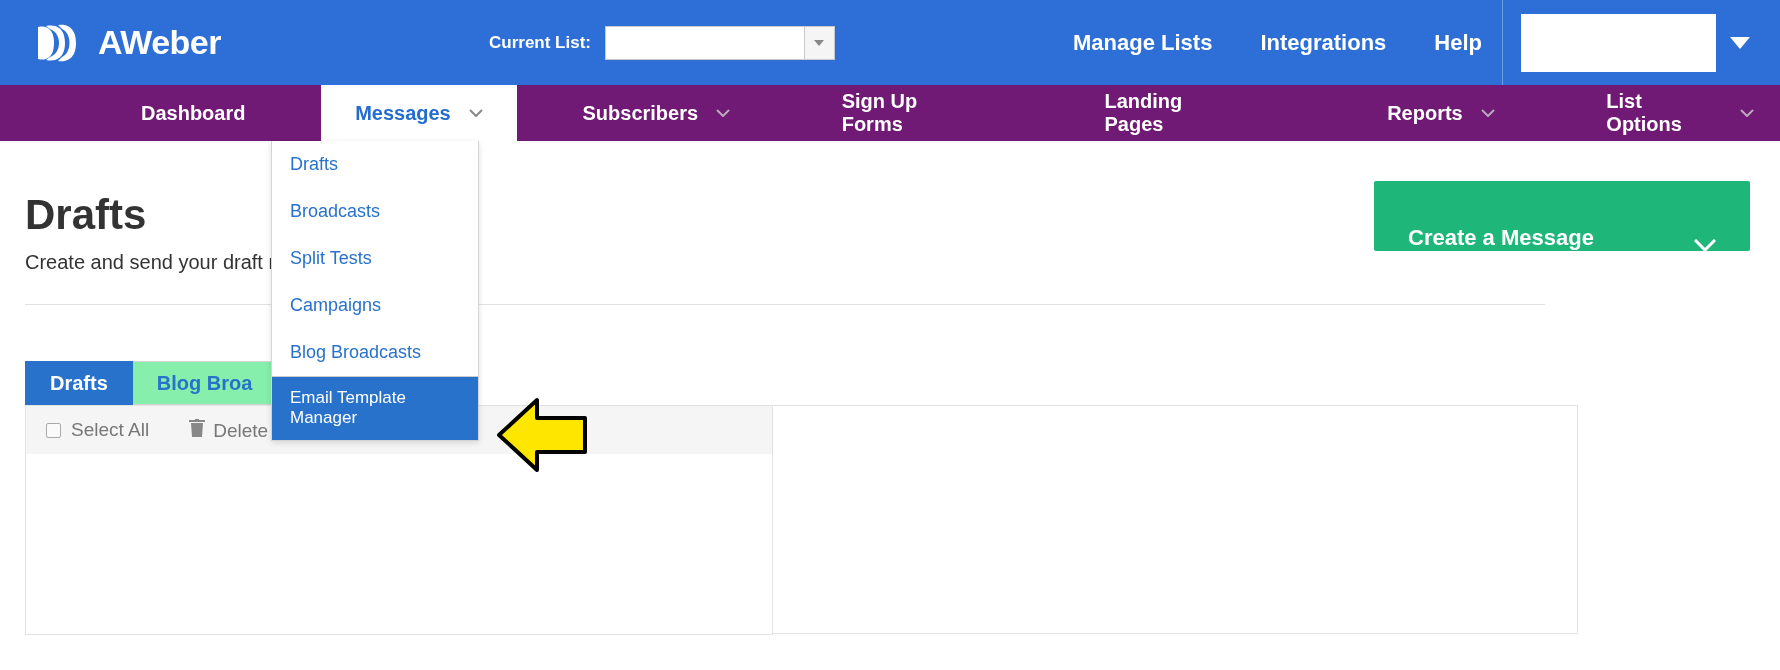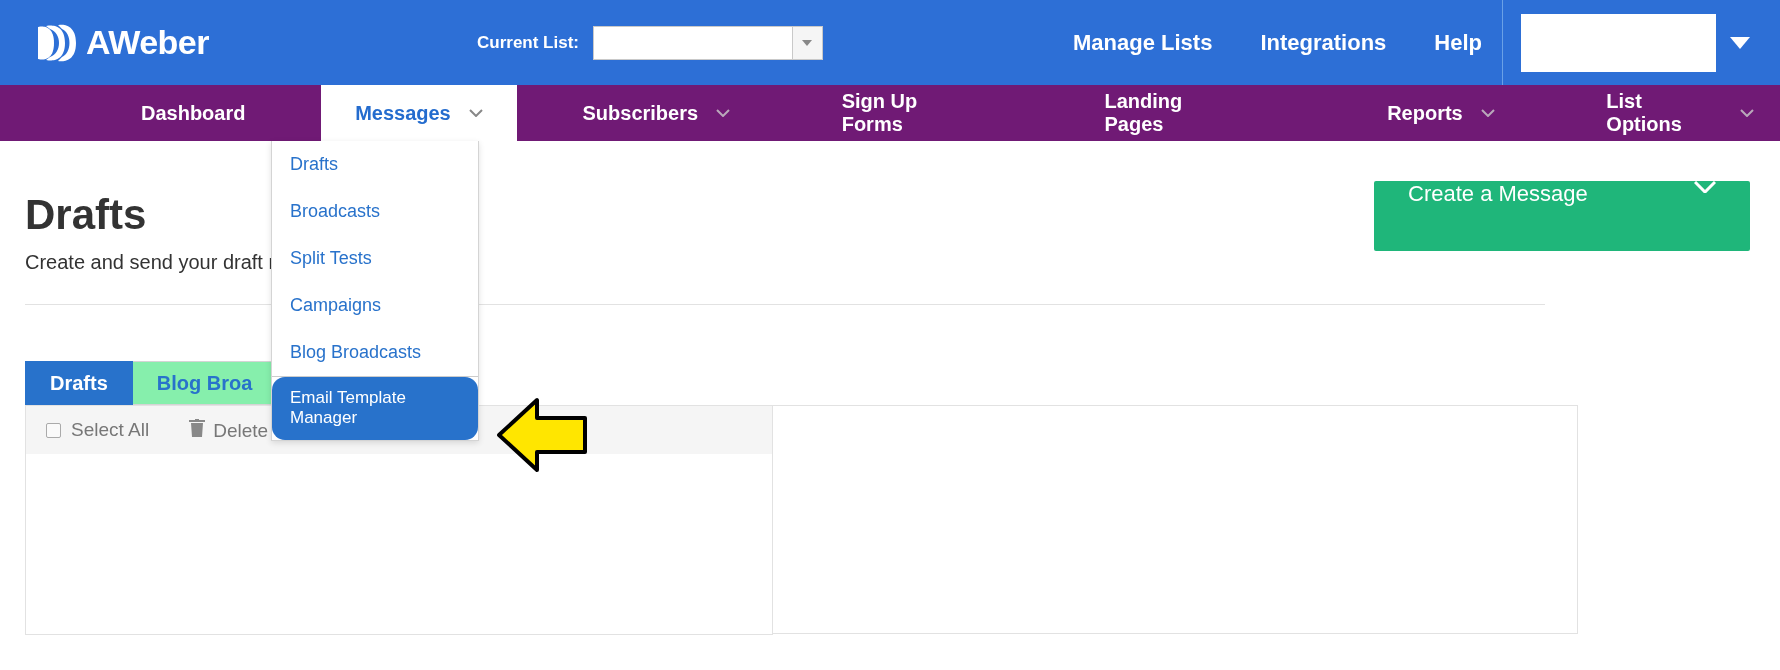--- a/index.html
+++ b/index.html
@@ -1,20 +1,20 @@
 <!DOCTYPE html>
 <html><head>
 <meta charset="utf-8">
 <style>
 * { box-sizing: border-box; margin: 0; padding: 0; }
 body { font-family: -apple-system, BlinkMacSystemFont, "Segoe UI", Helvetica, Arial, sans-serif; width: 1780px; height: 670px; background: #fff; position: relative; overflow: hidden; }
 
 
 .topbar { background: #2d6fd6; height: 85px; display: flex; align-items: center; padding: 0 30px 0 32px; color: #fff; position: relative; }
-.logo { display: flex; align-items: center; gap: 8px; text-align: center; }
+.logo { display: flex; align-items: center; gap: 20px; text-align: center; }
 .logo-text { font-size: 34px; font-weight: 700; letter-spacing: -0.5px; }
 .current-list-wrap { display: flex; align-items: center; margin-left: 268px; gap: 14px; }
 .current-list-label { font-size: 17px; font-weight: 700; color: #fff; }
 .current-list-select { display: flex; }
 .current-list-input { width: 200px; height: 34px; background: #fff; border: 1px solid #c9c9c9; }
 .current-list-btn { width: 30px; height: 34px; background: #f5f5f5; border: 1px solid #c9c9c9; border-left: none; display: flex; align-items: center; justify-content: center; }
 .top-links { margin-left: auto; display: flex; align-items: center; gap: 48px; }
 .top-link { font-size: 22px; font-weight: 700; color: #fff; }
 .account-sep { width: 1px; height: 85px; background: #6aa1e6; margin-left: 20px; }
 .account-box { width: 195px; height: 58px; background: #fff; margin-left: 18px; }
@@ -27,31 +27,31 @@
 .nav-chevron { opacity: 0.8; }
 .nav-item.active .nav-chevron { color: #888; opacity: 1; }
 .nav-spacer-1 { width: 50px; }
 .nav-spacer-s { width: 40px; }
 
 
 .content { padding: 50px 20px 0 25px; position: relative; }
 .page-title { font-size: 42px; font-weight: 700; color: #333; }
 .page-sub { font-size: 20px; color: #333; margin-top: 12px; }
 .divider-line { border: none; border-top: 1px solid #e2e2e2; margin: 30px 0 0 0; width: 1520px; }
-.create-btn { position: absolute; right: 30px; top: 40px; background: #1fb67a; color: #fff; height: 70px; width: 376px; display: flex; align-items: flex-start; justify-content: space-between; padding: 0 34px 0 34px; font-size: 22px; font-weight: 400; border-radius: 2px; }
+.create-btn { position: absolute; right: 30px; top: 40px; background: #1fb67a; color: #fff; height: 70px; width: 376px; display: flex; align-items: flex-end; justify-content: space-between; padding: 0 34px 0 34px; font-size: 22px; font-weight: 700; border-radius: 2px; }
 .tabs { display: flex; margin-top: 56px; }
 .tab { height: 44px; display: flex; align-items: center; padding: 0 24px; font-size: 20px; font-weight: 700; border: 1px solid #d4d4d4; }
 .tab.active { background: #2872cb; color: #fff; border-color: #2872cb; }
 .tab.inactive { background: #86efac; color: #2872cb; border-left: none; }
 
 
 .dropdown { position: absolute; left: 271px; top: 141px; width: 208px; background: #fff; border: 1px solid #d4d4d4; border-top: none; box-shadow: 0 2px 6px rgba(0,0,0,0.12); z-index: 10; }
 .dropdown-item { padding: 13px 18px; font-size: 18px; color: #2872cb; cursor: pointer; }
 .dropdown-divider { border: none; border-top: 1px solid #ccc; margin: 0; }
-.dropdown-item.selected { background: #2872cb; color: #fff; font-size: 17px; line-height: 1.2; padding: 11px 18px; border-radius: 13px; }
+.dropdown-item.selected { background: #2872cb; color: #fff; font-size: 17px; line-height: 1.2; padding: 11px 18px; }
 
 
 .arrow-annot { position: absolute; left: 497px; top: 392px; z-index: 20; }
 
 
 .table-wrap { display: flex; }
 .table-left { width: 748px; border: 1px solid #e2e2e2; background:#fff; }
 .table-head { background: #f5f5f5; height: 48px; display: flex; align-items: center; padding: 0 20px; gap: 40px; color: #777; font-size: 19px; }
 .select-all { display: flex; align-items: center; gap: 10px; }
 .checkbox { width: 15px; height: 15px; border: 1px solid #aaa; background: #fafafa; border-radius: 2px; }

